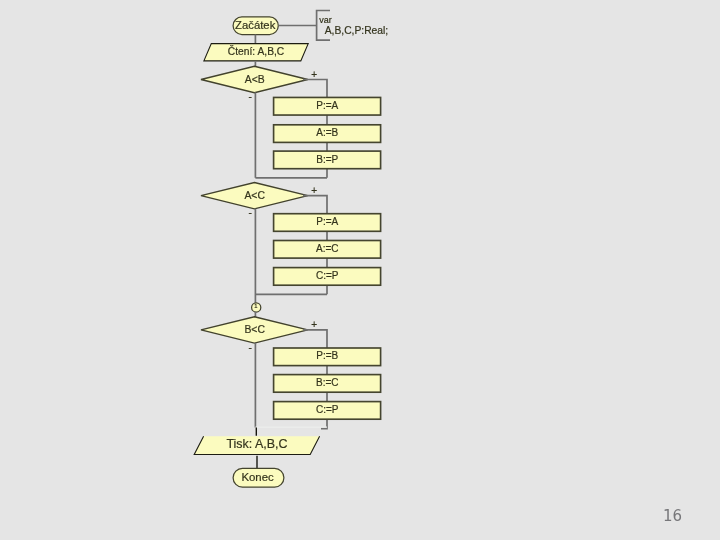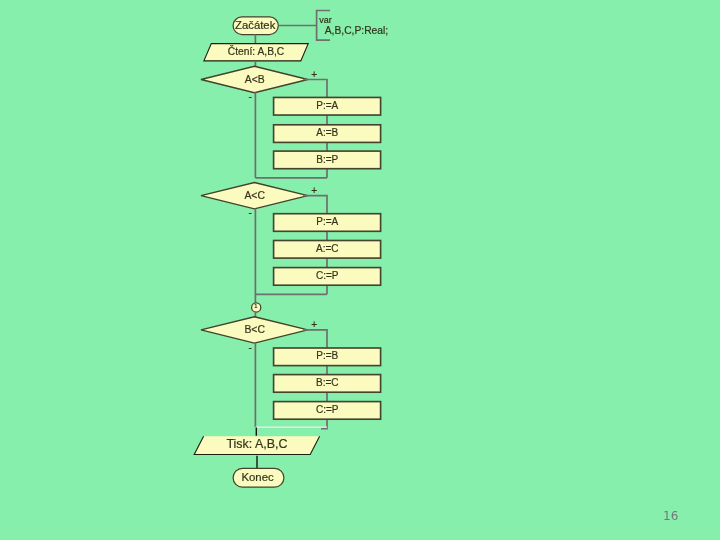--- a/index.html
+++ b/index.html
@@ -1,36 +1,36 @@
 <!DOCTYPE html>
 <html><head>
 <meta charset="utf-8">
 <title>Flowchart slide</title>
 <style>
   html,body{margin:0;padding:0;background:#ffffff;}
   body{width:720px;height:540px;overflow:hidden;
        font-family:"Liberation Sans",sans-serif;}
-  #slide{position:relative;width:720px;height:540px;background:#86efac;}
+  #slide{position:relative;width:720px;height:540px;background:#e5e5e5;}
   svg#chart{position:absolute;left:0;top:0;width:720px;height:540px;display:block;
             shape-rendering:geometricPrecision;will-change:opacity;}
   .nodefill{fill:#fbfbbf;}
   .nodestroke{stroke:#45452f;stroke-width:1.65;}
   .thinstroke{stroke:#1c1c12;stroke-width:1.1;}
   .ovalstroke{stroke:#44442e;stroke-width:1.25;}
   .diastroke{stroke:#42422d;stroke-width:1.4;}
   .link{stroke:#6f6f6f;stroke-width:1.7;fill:none;stroke-linecap:butt;}
   .linkdark{stroke:#100f08;stroke-width:1.35;fill:none;}
   .linkfaint{stroke:#eceeec;stroke-width:1.3;fill:none;}
   svg#chart text{font-family:"Liberation Sans",sans-serif;fill:#33331c;
        stroke:#33331c;stroke-width:0.2;paint-order:stroke fill;}
   .lbl{text-anchor:middle;}
   .sign{text-anchor:middle;fill:#2a2a2a;stroke:#2a2a2a;}
   .cmt{fill:#3a3a3a;stroke:#3a3a3a;text-anchor:start;}
   .pageno{position:absolute;left:663px;top:510.5px;will-change:opacity;
-          font-size:12px;line-height:11.5px;color:#77777a;
+          font-size:15px;line-height:11.5px;color:#77777a;
           font-family:"DejaVu Sans",sans-serif;}
 </style>
 </head>
 <body>
 
 <div id="slide">
 
   <svg id="chart" viewBox="0 0 720 540">
     <rect x="233.1" y="16.9" width="45.2" height="17.6" rx="8.8" ry="8.8" class="nodefill ovalstroke"></rect>
     <text x="255.2" y="28.9" font-size="11.3" class="lbl">Začátek</text>

